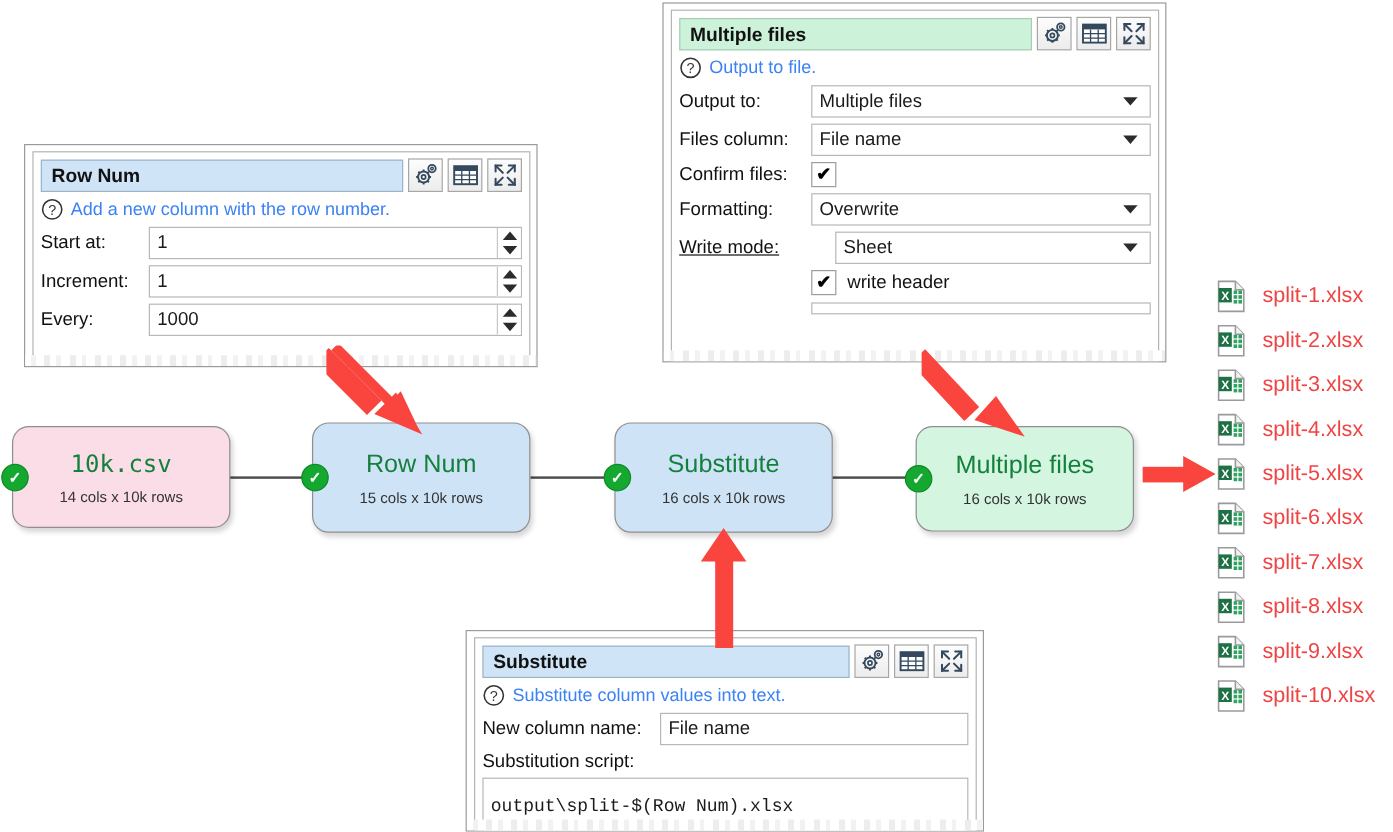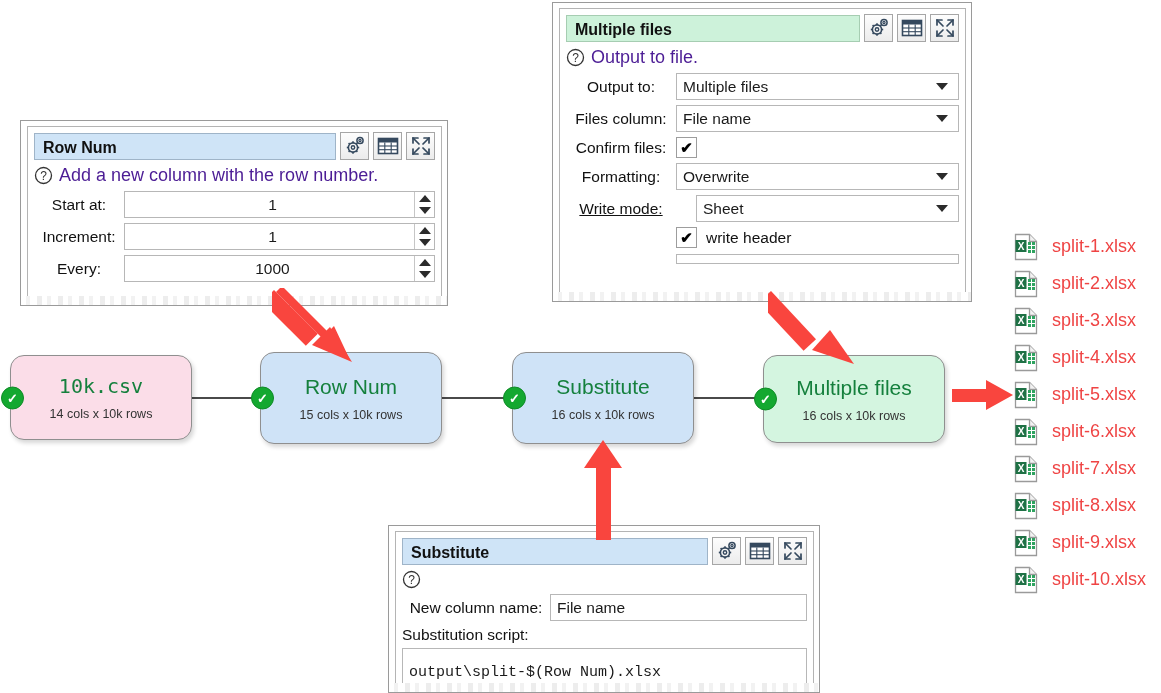--- a/index.html
+++ b/index.html
@@ -42,23 +42,23 @@
   .tool-btn{
     width:29px;height:28px;
     border:1px solid #a6a6a6;
     background:linear-gradient(#fdfdfd,#ececec);
     box-sizing:border-box;
     display:flex;align-items:center;justify-content:center;
     flex:0 0 auto;
   }
   
   .help-row{display:flex;align-items:center;gap:6px;margin-top:5px;}
-  .help-row .htxt{font-size:18px;color:#4c1d95;white-space:nowrap;}
-  
-  .frow{display:flex;align-items:center;margin-top:5px;text-align:center;}
+  .help-row .htxt{font-size:15px;color:#3b82f6;white-space:nowrap;}
+  
+  .frow{display:flex;align-items:center;margin-top:5px;}
   .flab{font-size:15.5px;color:#111;white-space:nowrap;}
   .fctl{
     flex:1;height:27px;
     border:1px solid #b7b7b7;background:#fff;
     box-sizing:border-box;
     display:flex;align-items:center;
     font-size:15.5px;padding:0 6px;
     white-space:nowrap;overflow:hidden;
   }
   .fctl.spin{padding-right:0;}
@@ -399,20 +399,21 @@
           </g>
         </svg>
       </div>
     </div>
 
     <div class="help-row">
       <svg width="19" height="19" viewBox="0 0 19 19">
         <circle cx="9.5" cy="9.5" r="8" fill="none" stroke="#333" stroke-width="1.3"></circle>
         <text x="9.5" y="14" font-size="12" text-anchor="middle" fill="#333" font-family="Liberation Sans, sans-serif">?</text>
       </svg>
+      <span class="htxt">Substitute column values into text.</span>
     </div>
 
     <div class="frow">
       <span class="flab" style="width:148px;">New column name:</span>
       <div class="fctl">
         <span>File name</span>
       </div>
     </div>
 
     <div class="frow">

